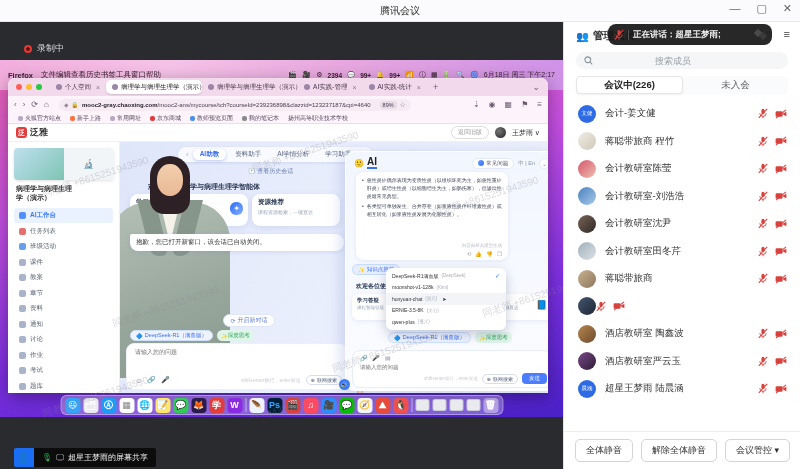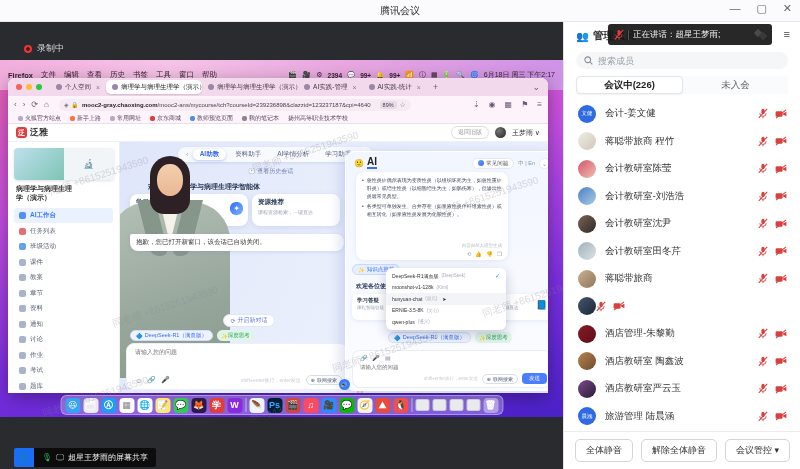--- a/index.html
+++ b/index.html
@@ -13,21 +13,21 @@
   .tb-controls span{cursor:default;}
 
   
   .stage{position:absolute;left:0;top:22px;width:563px;height:447px;background:#292b2f;overflow:hidden;}
   .recording{position:absolute;left:24px;top:20px;display:flex;align-items:center;gap:5px;color:#d8d8d8;font-size:9px;}
   .rec-dot{width:8px;height:8px;border-radius:50%;border:2px solid #e53935;background:#e53935;box-shadow:inset 0 0 0 1.5px #3a0d0d;}
 
   .desktop{position:absolute;left:0;top:38px;width:563px;height:357px;background:linear-gradient(170deg,#ee64b4 0%,#c44fe0 35%,#7b2fe0 70%,#4a21c8 100%);overflow:hidden;}
   .menubar{position:absolute;left:0;top:0;width:563px;height:30px;background:linear-gradient(90deg,#f2aede,#f6c4e8 30%,#e9a8e0 60%,#cf92e8);display:flex;align-items:center;padding:0 8px;font-size:7.5px;color:#3a2333;}
   .mb-app{font-weight:bold;margin-right:8px;}
-  #mb-menus{display:flex;gap:8px;}
+  #mb-menus{display:flex;}
   .mb-right{margin-left:auto;display:flex;align-items:center;gap:5px;font-size:6.5px;}
   .mb-right .glyph{font-size:7px;}
   .mb-badge{font-size:6.5px;font-weight:bold;}
 
   
   .ffwin{position:absolute;left:8px;top:18px;width:540px;height:315px;background:#fff;border-radius:7px 7px 0 0;overflow:hidden;box-shadow:0 4px 18px rgba(0,0,0,.35);}
   .tabstrip{position:relative;height:18px;background:#f3d9ec;display:flex;align-items:center;padding:0 4px;}
   .tl{width:6px;height:6px;border-radius:50%;margin-left:4px;}
   .tl.r{background:#ff5f57}.tl.y{background:#febc2e}.tl.g{background:#28c840}
   #ff-tabs{display:flex;align-items:center;margin-left:8px;height:100%;}
@@ -159,28 +159,28 @@
   .sharebar{position:absolute;left:14px;top:426px;display:flex;align-items:stretch;z-index:10;}
   .sb-badge{width:20px;background:#1b6ef3;display:flex;align-items:center;justify-content:center;color:#fff;font-size:10px;border-radius:2px 0 0 2px;}
   .sb-pill{background:rgba(10,10,10,.92);color:#eee;font-size:8px;display:flex;align-items:center;gap:4px;padding:4px 8px;border-radius:0 2px 2px 0;}
   .sb-mic{color:#34c759;font-size:8px;}
   .sb-mon{color:#ddd;font-size:8px;}
 
   
   .panel{position:absolute;left:563px;top:22px;width:237px;height:447px;background:#fff;border-left:1px solid #e2e2e2;}
   .pn-head{position:absolute;left:12px;top:7px;display:flex;align-items:center;gap:4px;font-size:10.5px;color:#333;font-weight:bold;}
   .pn-burger{position:absolute;right:10px;top:6px;font-size:11px;color:#444;}
-  .toast{position:absolute;left:44px;top:2px;width:164px;height:21px;background:rgba(22,22,22,.92);border-radius:3px;display:flex;align-items:center;gap:4px;padding:0 6px;z-index:5;}
+  .toast{position:absolute;left:44px;top:2px;width:164px;height:21px;background:rgba(22,22,22,.92);border-radius:8px;display:flex;align-items:center;gap:4px;padding:0 6px;z-index:5;font-weight:bold;}
   .toast .div{width:1px;height:10px;background:#555;}
   .toast-txt{color:#f0f0f0;font-size:8.5px;white-space:nowrap;}
   .toast-logo{margin-left:auto;display:flex;gap:1px;}
   .toast-logo i{width:6px;height:6px;background:#4a4a4a;transform:rotate(45deg);display:block;}
   .toast-logo i:last-child{background:#3a3a3a;margin-left:-2px;margin-top:3px;}
   .searchbar{position:absolute;left:12px;top:30px;right:12px;height:17px;background:#f5f6f8;border-radius:9px;display:flex;align-items:center;gap:5px;padding:0 8px;}
-  .searchbar input{border:0;outline:0;background:transparent;font-size:9px;color:#333;width:150px;}
+  .searchbar input{border:0;outline:0;background:transparent;font-size:9px;color:#333;width:150px;text-align:center;}
   .searchbar input::placeholder{color:#9aa0a6;}
   .ptabs{position:absolute;left:12px;top:54px;right:12px;height:18px;background:#fafbfc;border-radius:4px;display:flex;}
   .ptab{flex:1;display:flex;align-items:center;justify-content:center;font-size:9.5px;color:#666;}
   .ptab.active{background:#fff;border:1px solid #e4e6e8;border-radius:4px;color:#222;font-weight:bold;box-shadow:0 1px 2px rgba(0,0,0,.06);}
   .mlist{position:absolute;left:0;top:78px;width:237px;height:331px;overflow:hidden;}
   .m-row{height:27.5px;display:flex;align-items:center;padding:0 14px;}
   .m-av{width:18px;height:18px;border-radius:50%;flex:none;color:#fff;font-size:5.5px;display:flex;align-items:center;justify-content:center;}
   .m-name{flex:1;margin-left:9px;font-size:9.5px;color:#333;white-space:nowrap;overflow:hidden;text-overflow:ellipsis;}
   .m-icons{display:flex;gap:7px;align-items:center;}
   .pn-foot{position:absolute;left:0;bottom:0;width:237px;height:38px;background:#fff;border-top:1px solid #ececec;display:flex;align-items:center;justify-content:center;gap:8px;}
@@ -738,37 +738,20 @@
               <line x1="0.8" y1="9.8" x2="9.2" y2="0.8" stroke="#d9413d" stroke-width="1.1"></line>
             </svg>
             <svg width="12" height="10" viewBox="0 0 12 10">
               <rect x="0.6" y="2.2" width="7" height="5.6" rx="1.2" fill="#d9413d"></rect>
               <path d="M8 4.6l3.4-1.8v4.4L8 5.4z" fill="#d9413d"></path>
               <line x1="1" y1="9.2" x2="11" y2="0.8" stroke="#d9413d" stroke-width="1.1"></line>
             </svg>
           </div>
         </div>
         <div class="m-row">
-          <div class="m-av" style="background: linear-gradient(135deg, rgb(138, 26, 38), rgb(93, 15, 24));"></div>
-          <div class="m-name">酒店管理-朱黎勤</div>
-          <div class="m-icons">
-            <svg width="10" height="11" viewBox="0 0 10 11">
-              <rect x="3.4" y="0.8" width="3.2" height="5.2" rx="1.6" fill="#d9413d"></rect>
-              <path d="M1.8 5.2a3.2 3.2 0 0 0 6.4 0" stroke="#d9413d" stroke-width="0.9" fill="none"></path>
-              <line x1="5" y1="8.4" x2="5" y2="10.2" stroke="#d9413d" stroke-width="0.9"></line>
-              <line x1="0.8" y1="9.8" x2="9.2" y2="0.8" stroke="#d9413d" stroke-width="1.1"></line>
-            </svg>
-            <svg width="12" height="10" viewBox="0 0 12 10">
-              <rect x="0.6" y="2.2" width="7" height="5.6" rx="1.2" fill="#d9413d"></rect>
-              <path d="M8 4.6l3.4-1.8v4.4L8 5.4z" fill="#d9413d"></path>
-              <line x1="1" y1="9.2" x2="11" y2="0.8" stroke="#d9413d" stroke-width="1.1"></line>
-            </svg>
-          </div>
-        </div>
-        <div class="m-row">
           <div class="m-av" style="background: linear-gradient(135deg, rgb(181, 133, 79), rgb(110, 76, 46));"></div>
           <div class="m-name">酒店教研室 陶鑫波</div>
           <div class="m-icons">
             <svg width="10" height="11" viewBox="0 0 10 11">
               <rect x="3.4" y="0.8" width="3.2" height="5.2" rx="1.6" fill="#d9413d"></rect>
               <path d="M1.8 5.2a3.2 3.2 0 0 0 6.4 0" stroke="#d9413d" stroke-width="0.9" fill="none"></path>
               <line x1="5" y1="8.4" x2="5" y2="10.2" stroke="#d9413d" stroke-width="0.9"></line>
               <line x1="0.8" y1="9.8" x2="9.2" y2="0.8" stroke="#d9413d" stroke-width="1.1"></line>
             </svg>
             <svg width="12" height="10" viewBox="0 0 12 10">
@@ -790,21 +773,21 @@
             </svg>
             <svg width="12" height="10" viewBox="0 0 12 10">
               <rect x="0.6" y="2.2" width="7" height="5.6" rx="1.2" fill="#d9413d"></rect>
               <path d="M8 4.6l3.4-1.8v4.4L8 5.4z" fill="#d9413d"></path>
               <line x1="1" y1="9.2" x2="11" y2="0.8" stroke="#d9413d" stroke-width="1.1"></line>
             </svg>
           </div>
         </div>
         <div class="m-row">
           <div class="m-av" style="background: rgb(45, 106, 227);">晨涵</div>
-          <div class="m-name">旅游管理 陆晨涵</div>
+          <div class="m-name">超星王梦雨 陆晨涵</div>
           <div class="m-icons">
             <svg width="10" height="11" viewBox="0 0 10 11">
               <rect x="3.4" y="0.8" width="3.2" height="5.2" rx="1.6" fill="#d9413d"></rect>
               <path d="M1.8 5.2a3.2 3.2 0 0 0 6.4 0" stroke="#d9413d" stroke-width="0.9" fill="none"></path>
               <line x1="5" y1="8.4" x2="5" y2="10.2" stroke="#d9413d" stroke-width="0.9"></line>
               <line x1="0.8" y1="9.8" x2="9.2" y2="0.8" stroke="#d9413d" stroke-width="1.1"></line>
             </svg>
             <svg width="12" height="10" viewBox="0 0 12 10">
               <rect x="0.6" y="2.2" width="7" height="5.6" rx="1.2" fill="#d9413d"></rect>
               <path d="M8 4.6l3.4-1.8v4.4L8 5.4z" fill="#d9413d"></path>

